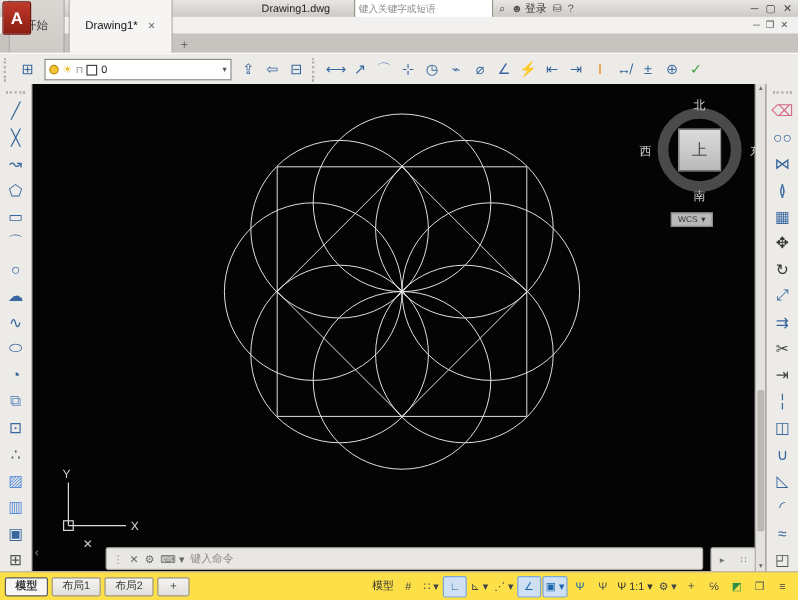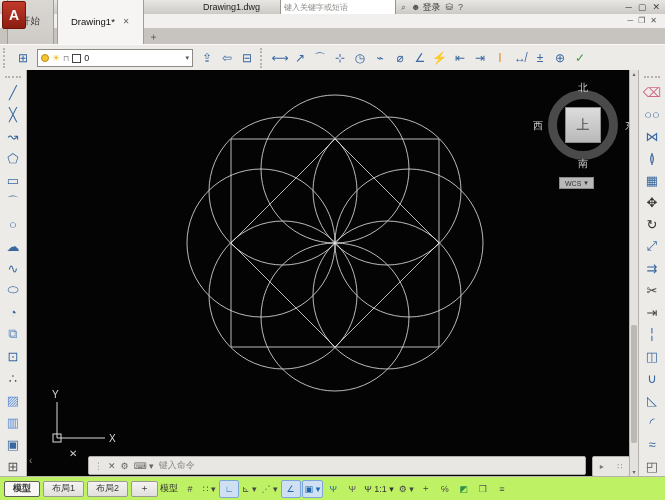--- a/index.html
+++ b/index.html
@@ -8,21 +8,21 @@
        background:#d8d5d1;-webkit-font-smoothing:antialiased}
   .bar{position:absolute;left:0;right:0;display:flex;align-items:center}
 
   
   .titlebar{top:0;height:14px;background:linear-gradient(#e8e6e3,#cdcac6);border-bottom:1px solid #b9b6b2}
   .app-logo{position:absolute;left:2px;top:1px;width:22px;height:26px;z-index:20;
             background:linear-gradient(#c03a2b,#8c1d12);color:#fff;font-weight:bold;font-size:14px;
             display:flex;align-items:center;justify-content:center;border:1px solid #6f150c;border-radius:2px}
   .qat{display:flex;gap:2px;margin-left:30px}
   .qat span{width:12px;text-align:center;font-size:9px;color:#5a6e86}
-  .doc-title{margin-left:49px;font-size:9px;color:#222}
+  .doc-title{margin-left:64px;font-size:9px;color:#222}
   .search-box{margin-left:20px;width:108px;height:10px;background:#fff;border:1px solid #97948f;
               display:flex;align-items:center;padding:12px 3px;font-size:8px;color:#8d8a86}
   .tb-ico{margin-left:5px;font-size:9px;color:#555}
   .signin{margin-left:2px;font-size:9px;color:#333}
   .win-ctrl{margin-left:auto;display:flex;gap:6px;padding-right:5px;font-size:9px;color:#444}
 
   
   .menubar{top:14px;height:14px;background:#f1f0ee;padding-left:32px}
   .menu-item{padding:0 7px;font-size:9.5px;color:#2d2d2d;cursor:default}
   .menu-win-ctrl{margin-left:auto;display:flex;gap:5px;padding-right:4px;font-size:8px;color:#555}
@@ -100,22 +100,22 @@
           border:1px solid #b2afab;border-radius:2px;display:flex;align-items:center;gap:5px;
           padding:0 5px;box-sizing:border-box}
   .cmdbar .g{color:#9a9792;font-size:9px}
   .cmdbar .ic{color:#666;font-size:9px}
   .cmd-placeholder{color:#8d8a86;font-size:9px}
   .mini-panel{position:absolute;left:565px;top:386px;width:36px;height:19px;background:#e9e7e4;
               border:1px solid #b2afab;border-radius:2px;display:flex;align-items:center;
               justify-content:space-around;font-size:8px;color:#777}
 
   
-  .statusbar{bottom:0;height:23px;background:#bef264;border-top:1px solid #b5b2ae;
-             padding:0 4px}
+  .statusbar{bottom:0;height:23px;background:#fde047;border-top:1px solid #b5b2ae;
+             justify-content:space-between;padding:0 4px}
   .mtabs{display:flex;gap:3px;align-items:center}
   .mtab{height:14px;padding:0 8px;display:flex;align-items:center;font-size:9px;color:#3a3a3a;
         background:linear-gradient(#f4f3f1,#e2e0dd);border:1px solid #9c9995;border-radius:2px}
   .mtab.active{border-color:#5f5c58;font-weight:bold;background:#f8f7f5}
   .sicons{display:flex;gap:1px;align-items:center}
   .sbtn{min-width:14px;height:16px;padding:0 2px;display:flex;align-items:center;justify-content:center;
         font-size:9px;color:#444;border-radius:2px;white-space:nowrap}
   .sbtn.active{background:#cfe0f3;border:1px solid #7da7d9}
 </style>
 </head>

